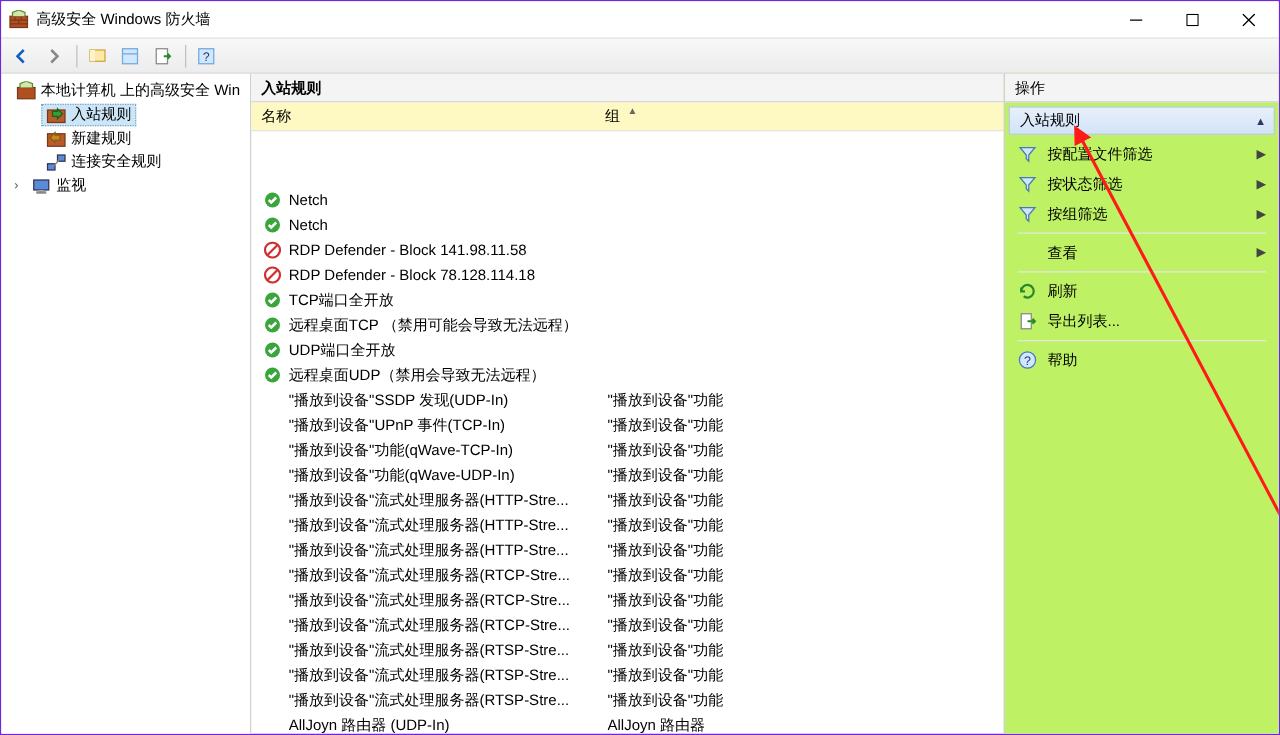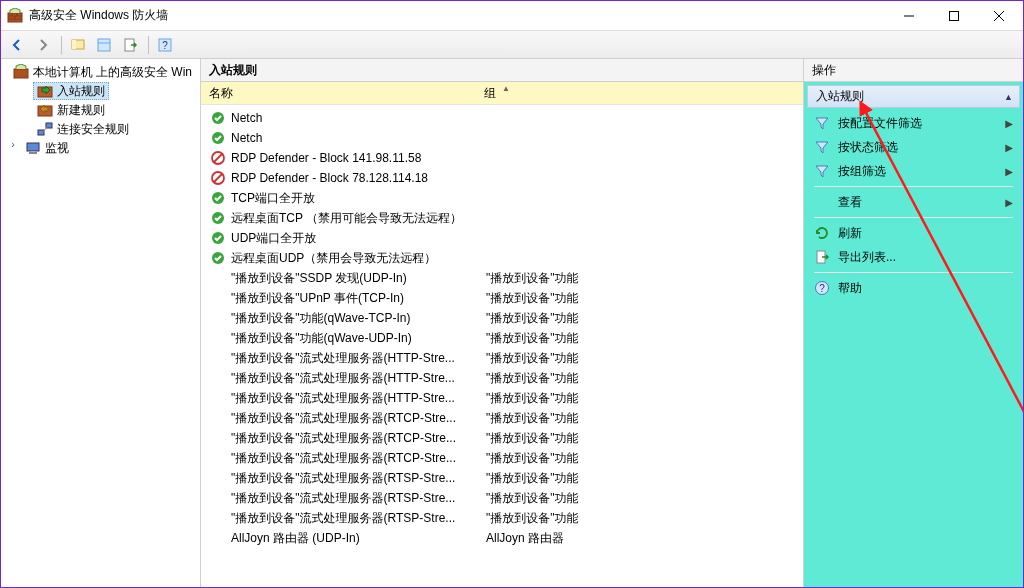--- a/index.html
+++ b/index.html
@@ -25,41 +25,41 @@
   .menubar .menu-item { padding:2px 8px; font-size:12px; }
 
   
   .toolbar { height:28px; background:linear-gradient(#f8f8f8,#ececec); border-bottom:1px solid #d0d0d0; display:flex; align-items:center; padding:0 4px; }
   .toolbar .tb-btn { width:24px; height:24px; display:flex; align-items:center; justify-content:center; margin-right:2px; border:1px solid transparent; border-radius:2px; }
   .toolbar .tb-sep { width:1px; height:18px; background:#c0c0c0; margin:0 4px; }
 
   
   .body-area { flex:1; display:flex; min-height:0; }
   .tree-pane { width:200px; border-right:1px solid #d0d0d0; background:#fff; padding:4px 0; overflow:hidden; }
-  .tree-item { display:flex; align-items:flex-start; height:19px; padding:0 4px; white-space:nowrap; }
+  .tree-item { display:flex; align-items:center; height:19px; padding:0 4px; white-space:nowrap; }
   .tree-item.selected > .tree-label-wrap { background:#cde6f7; border:1px dotted #7aa7c7; }
   .tree-item.selected > .tree-label-wrap .tree-label { }
   .tree-label-wrap { display:flex; align-items:center; height:18px; padding:0 3px; border:1px solid transparent; }
   .tree-exp { width:12px; text-align:center; color:#555; font-size:10px; margin-right:2px; }
   .tree-indent { display:inline-block; }
   .tree-icon { width:16px; height:16px; margin-right:4px; }
 
   .center-pane { flex:1; display:flex; flex-direction:column; min-width:0; }
   .column-header { height:23px; background:#fef9c3; border-bottom:1px solid #e5e5e5; display:flex; align-items:center; padding-left:8px; position:relative; }
   .column-header .col { font-size:12px; }
   .column-header .col-name { width:275px; }
   .column-header .col-group { flex:1; }
   .column-header .sort-arrow { position:absolute; left:50%; top:2px; font-size:8px; color:#666; }
-  .list-body { flex:1; overflow:hidden; padding:3px 0 0 10px; }
+  .list-body { flex:1; overflow:hidden; padding:3px 0 0 10px;margin-top:42px; }
   .list-row { display:flex; align-items:center; height:20px; white-space:nowrap; }
   .list-row .row-icon { width:14px; height:14px; margin-right:6px; flex:none; }
   .list-row .row-name { width:255px; overflow:hidden; text-overflow:clip; font-size:12px; }
   .list-row .row-group { flex:1; font-size:12px; overflow:hidden; }
 
-  .right-pane { width:220px; border-left:1px solid #d0d0d0; background:#5eead4; display:flex; flex-direction:column; }
+  .right-pane { width:220px; border-left:1px solid #d0d0d0; background:#bef264; display:flex; flex-direction:column; }
   .right-header { height:23px; background:#f4f4f4; border-bottom:1px solid #d0d0d0; padding:0 8px; display:flex; align-items:center; font-size:12px; font-weight:normal; }
   .right-section-header { height:23px; background:linear-gradient(#e8f0fb,#d2e3f7); border:1px solid #b8cde2; margin:3px; padding:0 8px; display:flex; align-items:center; font-size:12px; position:relative; }
   .right-section-header .collapse { position:absolute; right:6px; font-size:9px; color:#336; }
   .action-list { padding:0 4px; }
   .action-item { height:24px; display:flex; align-items:center; padding:0 6px; font-size:12px; position:relative; }
   .action-item .a-icon { width:16px; height:16px; margin-right:8px; flex:none; }
   .action-item .chev { position:absolute; right:6px; color:#444; font-size:10px; }
   .action-sep { height:1px; background:#e5e5e5; margin:3px 6px; }
 
   

